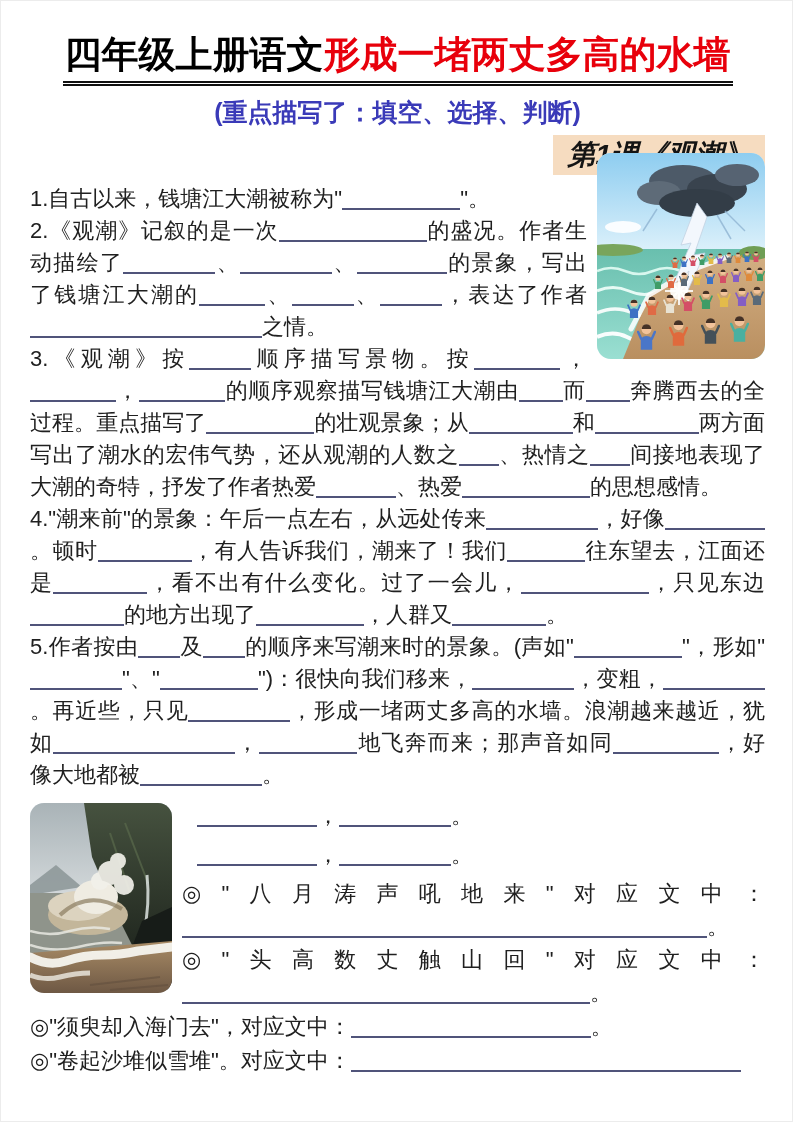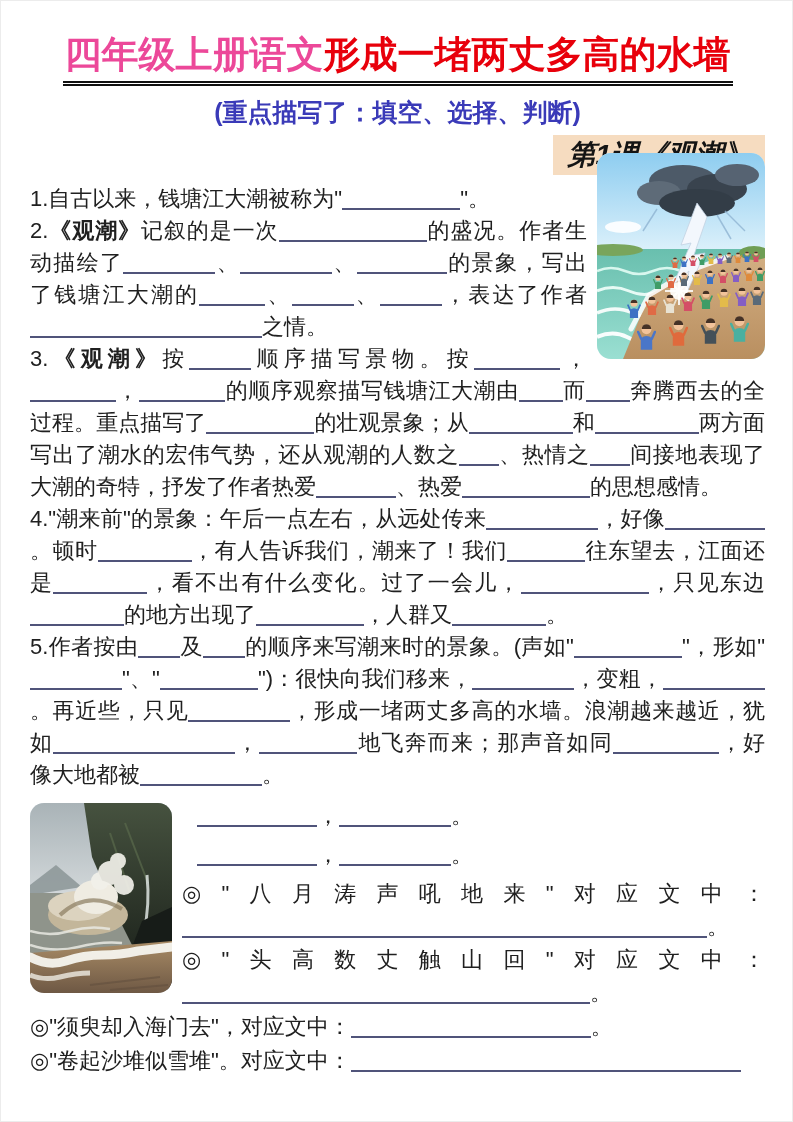--- a/index.html
+++ b/index.html
@@ -10,21 +10,21 @@
     font-family:"Liberation Sans","DejaVu Sans",sans-serif;
     color:var(--text,#202020);
     box-shadow:inset 0 0 0 1px #ececec;
   }
   
   .title-line{text-align:center;margin:0 0 10px 0;}
   .title-inner{
     display:inline-block;border-bottom:5px double #101010;padding:0 2px 4px 2px;
     font-size:37px;font-weight:900;letter-spacing:0;line-height:1.15;white-space:nowrap;
   }
-  .t-black{color:#ec4899;}
+  .t-black{color:#000000;}
   .t-red{color:var(--title-red,#e8000b);}
   .subtitle{
     text-align:center;font-size:25px;font-weight:600;
     color:var(--subtitle-blue,#3a3ab8);margin:2px 0 6px 0;
   }
   .lesson-line{text-align:right;margin:0 0 8px 0;font-style:italic;}
   .lesson{
     display:inline-block;background:var(--lesson-highlight,#f6dcc0);
     font-size:28px;font-weight:800;color:#141414;padding:3px 14px 4px 14px;line-height:1.2;
   }
@@ -32,21 +32,21 @@
   .content{position:relative;font-size:22px;line-height:32px;text-align:justify;}
   .content p{margin:0;}
   .img{border-radius:14px;overflow:hidden;background:#e8f2f8;}
   .img svg{display:block;}
   .float-r{float:right;width:168px;height:206px;margin:-30px 0 4px 10px;}
   .float-l{float:left;width:142px;height:190px;margin:4px 10px 2px 0;}
   .blank{
     display:inline-block;height:0;border-bottom:2px solid var(--blank-line,#50547a);
     vertical-align:-4px;
   }
-  .b{font-weight:700;}
+  .b{font-weight:400;}
   #q6-group{margin-top:8px;}
   #q6-qs p{line-height:33px;}
   #q6-qs p.poem{text-align:left;text-indent:15px;margin:6px 0;}
   #tail-qs p{line-height:33px;margin-top:1px;}
 </style>
 </head>
 <body>
 
 <div class="page">
 

